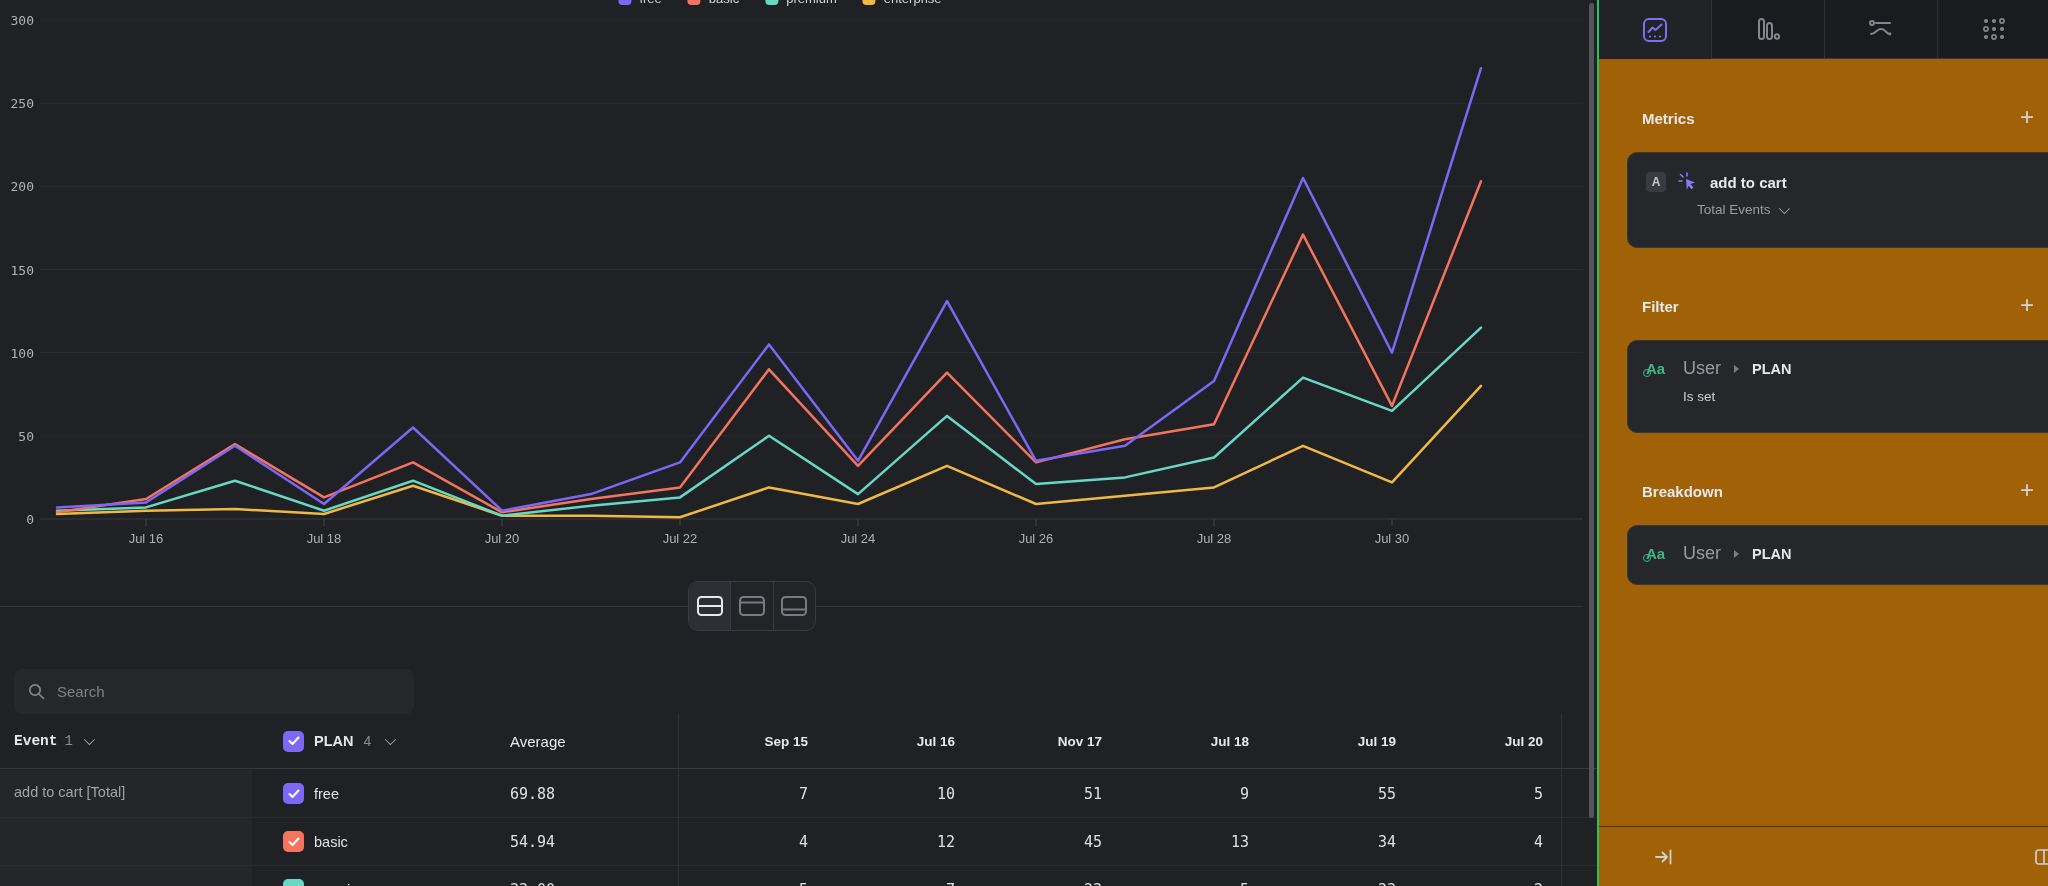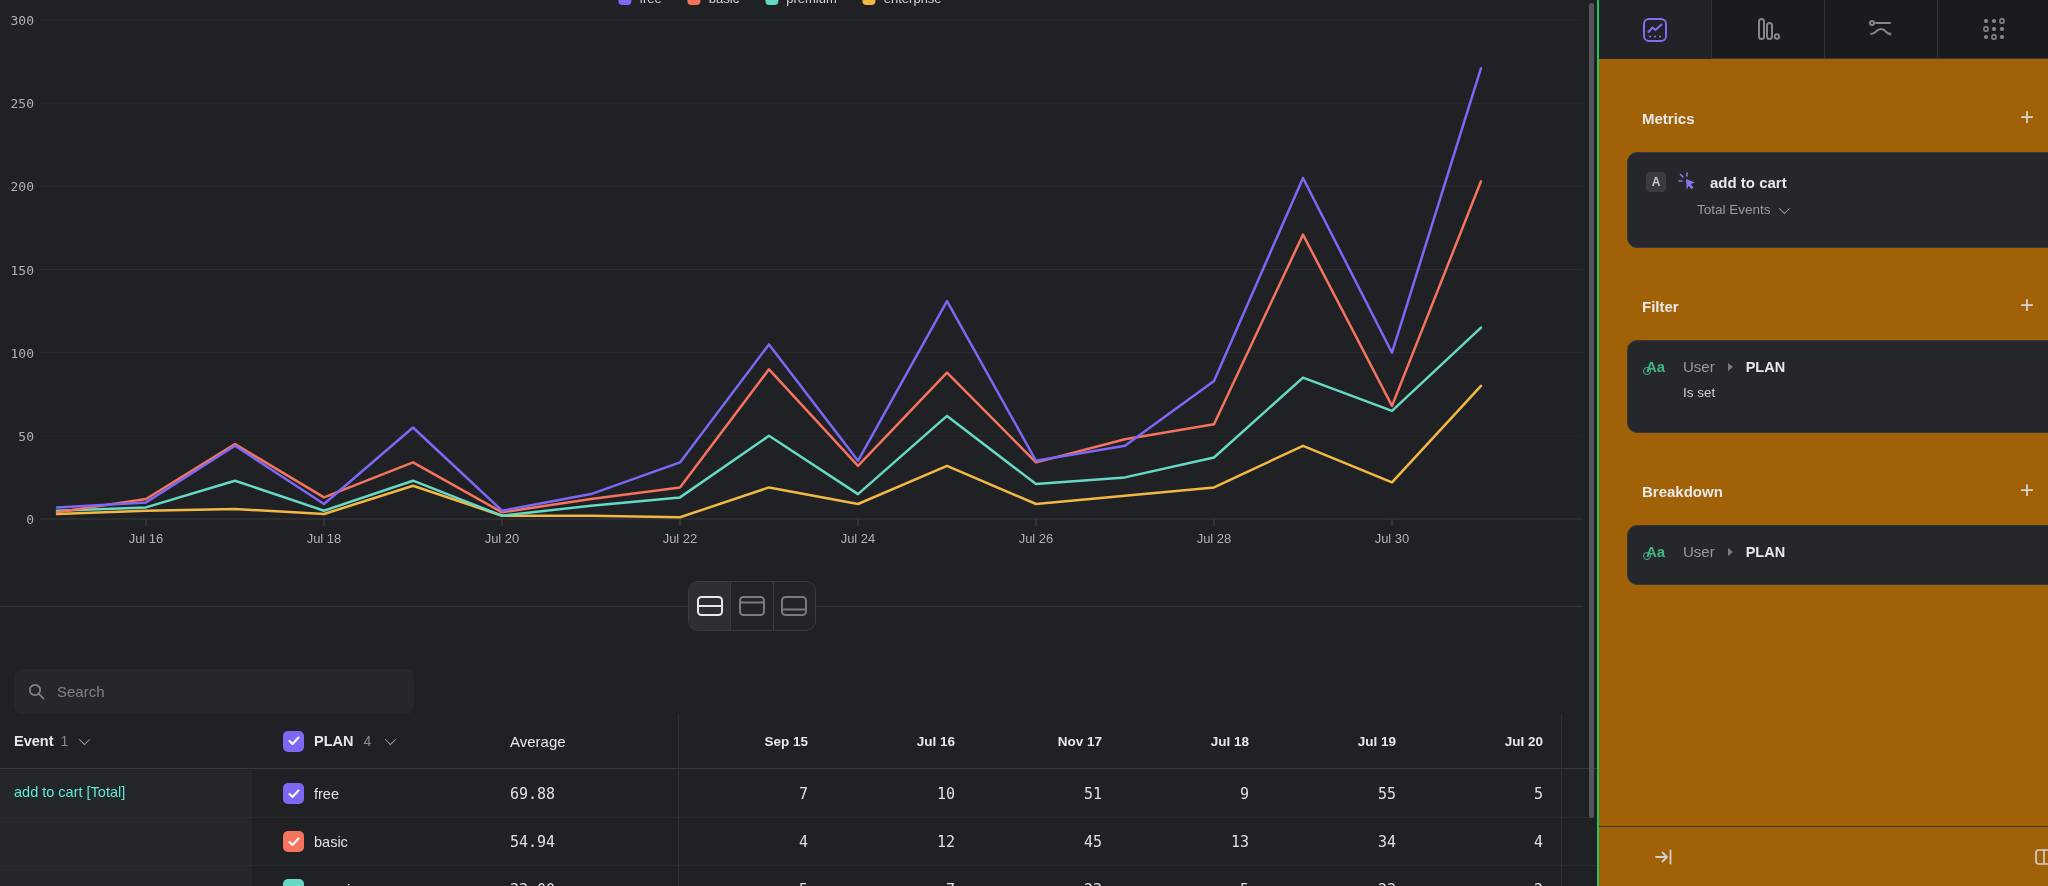--- a/index.html
+++ b/index.html
@@ -23,55 +23,55 @@
   .view-toggle .vt-btn { flex:1; display:flex; align-items:center; justify-content:center; cursor:pointer; }
   .view-toggle .vt-btn + .vt-btn { border-left:1px solid #3a3b3f; }
   .view-toggle .vt-btn.active { background:#2e2f34; border-radius:9px 0 0 9px; }
 
   
   .search-box { position:absolute; left:14px; top:669px; width:400px; height:45px; background:#26272b; border-radius:8px; display:flex; align-items:center; padding:0 14px; gap:12px; }
   .search-placeholder { font-size:15px; color:#808186;text-align:center; }
 
   
   .tbl-header { position:absolute; left:0; top:714px; width:1597px; height:55px; border-bottom:1px solid #38393d; display:flex; align-items:center; }
-  .col-event { width:283px; padding-left:14px; display:flex; align-items:center; gap:7px; }
+  .col-event { width:283px; padding-left:14px; display:flex; align-items:center; gap:7px;font-family:Liberation Mono, monospace; }
   .col-plan  { width:227px; display:flex; align-items:center; gap:10px; }
   .col-avg   { width:152px; text-align:left; }
   .col-gap   { width:16px; }
   .col-day   { width:147px; text-align:right; padding-right:17px; }
   .hdr-label { font-size:14.5px; font-weight:700; color:#e7e8ea; }
   .hdr-count { font-size:14px; color:#8a8b90; }
   .chev { width:8px; height:8px; border-right:1.6px solid #9a9ba0; border-bottom:1.6px solid #9a9ba0; transform:rotate(45deg) translateY(-2px); display:inline-block; margin-left:4px; }
   .checkbox { width:21px; height:21px; border-radius:5px; display:flex; align-items:center; justify-content:center; flex:none; cursor:pointer; }
   .tbl-rows { position:absolute; left:0; top:770px; width:1597px; }
   .tbl-row { height:48px; display:flex; align-items:center; border-bottom:1px solid #2a2b2f; }
   .row-label { font-size:14.5px; color:#e2e3e5; }
   .cell-num { font-size:15px; color:#dfe0e2; }
-  .event-cell { position:absolute; left:0; top:770px; width:252px; height:116px; background:#25262a; display:flex; align-items:flex-start; padding:14px 0 0 14px; font-size:14.5px; color:#5eead4; }
+  .event-cell { position:absolute; left:0; top:770px; width:252px; height:116px; background:#25262a; display:flex; align-items:flex-start; padding:14px 0 0 14px; font-size:14.5px; color:#a3a3a3; }
   .v-divider { position:absolute; top:714px; bottom:0; width:1px; background:#2f3034; }
 
   .scroll-thumb { position:absolute; left:1589px; top:3px; width:5px; height:815px; border-radius:3px; background:#54555a; }
 
   
   .sidebar { position:absolute; left:1597px; top:0; width:451px; height:886px; background:#a16207; border-left:2px solid #22c55e; }
   .tabbar { position:absolute; left:0; top:0; width:451px; height:59px; display:flex; }
   .tab { flex:1; display:flex; align-items:center; justify-content:center; background:#1a1b1e; border-bottom:1px solid #38393d; border-right:1px solid #313236; cursor:pointer; }
   .tab.active { background:#222327; border-bottom:none; }
   .tab:last-child { border-right:none; }
 
   .side-heading { position:absolute; left:43px; font-size:15px; font-weight:700; color:#e7e8ea; }
   .plus-btn { position:absolute; right:10px; width:22px; height:22px; font-size:24px; font-weight:300; color:#d5d6d9; line-height:20px; text-align:center; cursor:pointer; }
   .side-card { position:absolute; left:28px; right:-10px; background:#26272b; border:1px solid #37383c; border-radius:10px; padding:0 18px; }
   .card-line1 { display:flex; align-items:center; gap:11px; }
   .badge-a { width:20px; height:20px; border-radius:4px; background:#3a3b40; color:#c9cacd; font-size:12px; font-weight:700; display:flex; align-items:center; justify-content:center; }
   .card-title { font-size:15px; font-weight:700; color:#e7e8ea; }
   .card-sub { font-size:13.5px; color:#9b9ca1; display:flex; align-items:center; }
   .aa-icon { position:relative; color:#3db882; font-size:15px; font-weight:700; width:26px; flex:none; }
   .aa-icon::after { content:""; position:absolute; left:-3px; bottom:0px; width:6px; height:6px; border:1.4px solid #3db882; border-radius:50%; }
-  .scope-txt { font-size:15px; color:#9a9ba0; }
+  .scope-txt { font-size:18px; color:#9a9ba0; }
   .prop-txt { font-size:14.5px; font-weight:700; color:#e7e8ea; }
   .tri-right { width:0; height:0; border-left:5px solid #7c7d82; border-top:4px solid transparent; border-bottom:4px solid transparent; margin:0 2px; }
   .side-footer-divider { position:absolute; left:0; top:826px; width:451px; height:1px; background:#38393d; }
 </style>
 </head>
 <body>
 
 <div class="main">
 
   <svg class="chart-svg" id="chart" width="1597" height="560">

